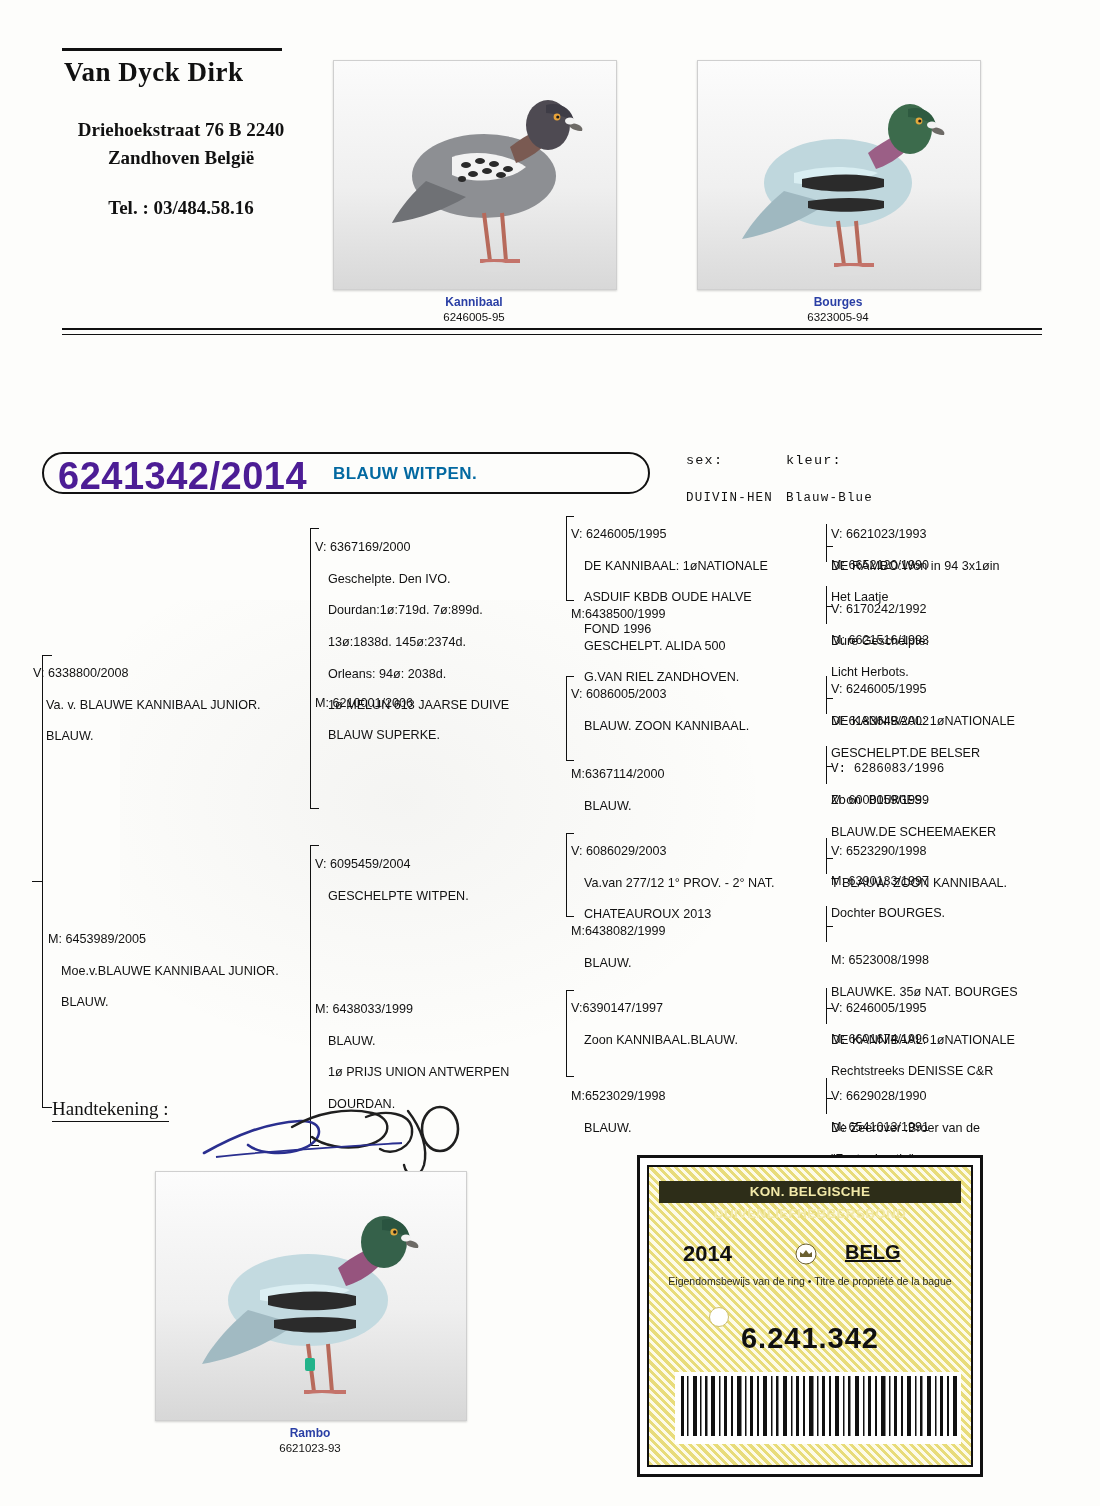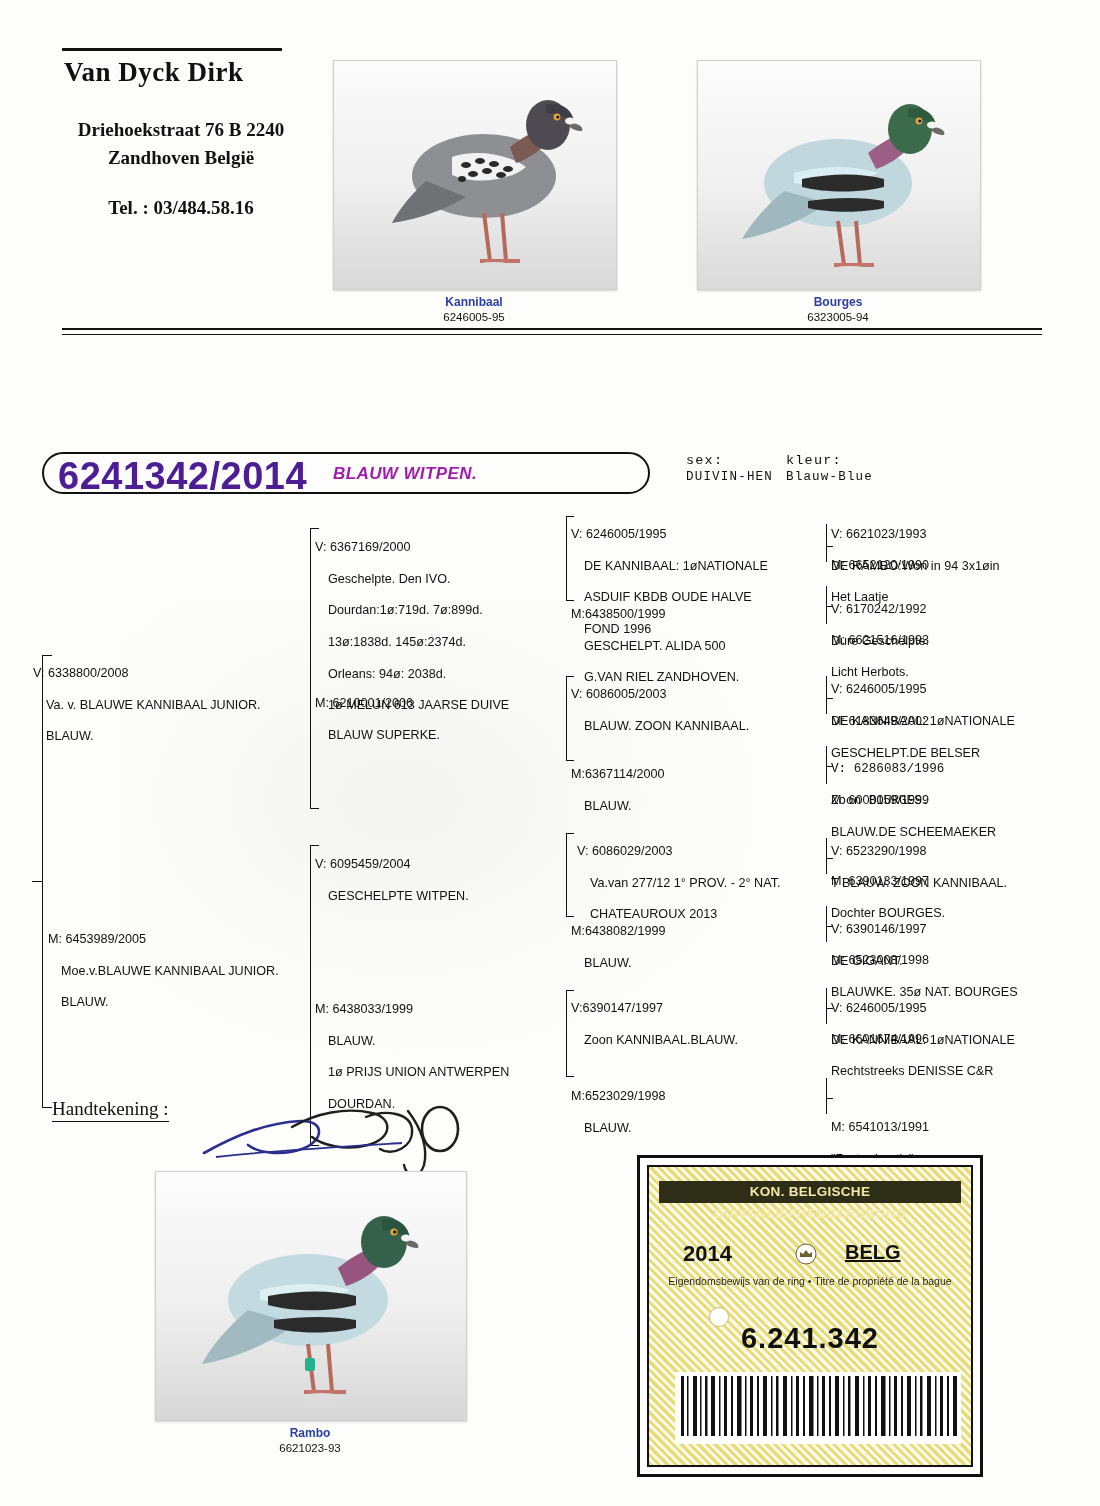--- a/index.html
+++ b/index.html
@@ -138,42 +138,41 @@
     letter-spacing: .5px;
     color: #4c1d95;
   }
   .ring-color-text {
     position: absolute;
     left: 333px;
     top: 464px;
     font-size: 17px;
     font-weight: bold;
     letter-spacing: .4px;
-    color: #a21caf;
-    font-style: italic;
+    color: #0369a1;
   }
   .sexblock {
     position: absolute;
     left: 686px;
     top: 453px;
     font-family: "Liberation Mono", monospace;
     font-size: 13.5px;
     letter-spacing: 1.2px;
     color: #111;
   }
   .kleurblock {
     position: absolute;
     left: 786px;
     top: 453px;
     font-family: "Liberation Mono", monospace;
     font-size: 13.5px;
     letter-spacing: 1.2px;
     color: #111;
   }
-  .sexblock .v2, .kleurblock .v2 { display:block; margin-top: 2px; font-size: 12.5px; }
+  .sexblock .v2, .kleurblock .v2 { display:block; margin-top: 23px; font-size: 12.5px; }
 
   
   .ped {
     position: absolute;
     left: 0; top: 0; width: 1100px; height: 1506px;
     pointer-events: none;
   }
   .node {
     position: absolute;
     font-size: 12.6px;
@@ -479,21 +478,21 @@
       <span class="indent">G.VAN RIEL ZANDHOVEN.</span>
     </div>
     <div class="node" style="left:571px; top:671px; width:252px;">
       <span class="ln">V: 6086005/2003</span>
       <span class="indent">BLAUW. ZOON KANNIBAAL.</span>
     </div>
     <div class="node" style="left:571px; top:751px; width:252px;">
       <span class="ln">M:6367114/2000</span>
       <span class="indent">BLAUW.</span>
     </div>
-    <div class="node" style="left:571px; top:828px; width:256px;margin-left:6px;">
+    <div class="node" style="left:571px; top:828px; width:256px;">
       <span class="ln">V: 6086029/2003</span>
       <span class="indent">Va.van 277/12 1° PROV. - 2° NAT.</span>
       <span class="indent">CHATEAUROUX 2013</span>
     </div>
     <div class="node" style="left:571px; top:908px; width:252px;">
       <span class="ln">M:6438082/1999</span>
       <span class="indent">BLAUW.</span>
     </div>
     <div class="node" style="left:571px; top:985px; width:252px;">
       <span class="ln">V:6390147/1997</span>
@@ -537,35 +536,35 @@
       <span class="ln">      BLAUW.DE SCHEEMAEKER</span>
     </div>
     <div class="node" style="left:831px; top:828px; width:240px;">
       <span class="ln">V:   6523290/1998</span>
       <span class="ln">      T BLAUW. ZOON KANNIBAAL.</span>
     </div>
     <div class="node" style="left:831px; top:858px; width:240px;">
       <span class="ln">M:  6390133/1997</span>
       <span class="ln">      Dochter BOURGES.</span>
     </div>
-    <div class="node" style="left:831px; top:906px; width:240px;">
-      <span class="ln">V:   6390146/1997</span>
-      <span class="ln">      DE GIGANT.</span>
-    </div>
     <div class="node" style="left:831px; top:937px; width:246px;">
       <span class="ln">M:  6523008/1998</span>
       <span class="ln">      BLAUWKE. 35ø NAT. BOURGES</span>
     </div>
     <div class="node" style="left:831px; top:985px; width:244px;">
       <span class="ln">V:   6246005/1995</span>
       <span class="ln">      DE KANNIBAAL: 1øNATIONALE</span>
     </div>
     <div class="node" style="left:831px; top:1016px; width:244px;">
       <span class="ln">M:  6601674/1996</span>
       <span class="ln">      Rechtstreeks DENISSE C&amp;R</span>
+    </div>
+    <div class="node" style="left:831px; top:1073px; width:244px;">
+      <span class="ln">V:   6629028/1990</span>
+      <span class="ln">      De Zeerover :Broer van de</span>
     </div>
     <div class="node" style="left:831px; top:1104px; width:244px;">
       <span class="ln">M:  6541013/1991</span>
       <span class="ln">      "Zuster Laatje"</span>
     </div>
   </div>
 
   <div class="handtekening">Handtekening :</div>
   <svg class="signature" viewBox="0 0 320 90">
     <path d="M8 58 C40 40 70 28 104 26 C130 25 128 46 106 54 C86 61 62 58 52 50" fill="none" stroke="#2a2f8f" stroke-width="2.6" stroke-linecap="round"></path>

